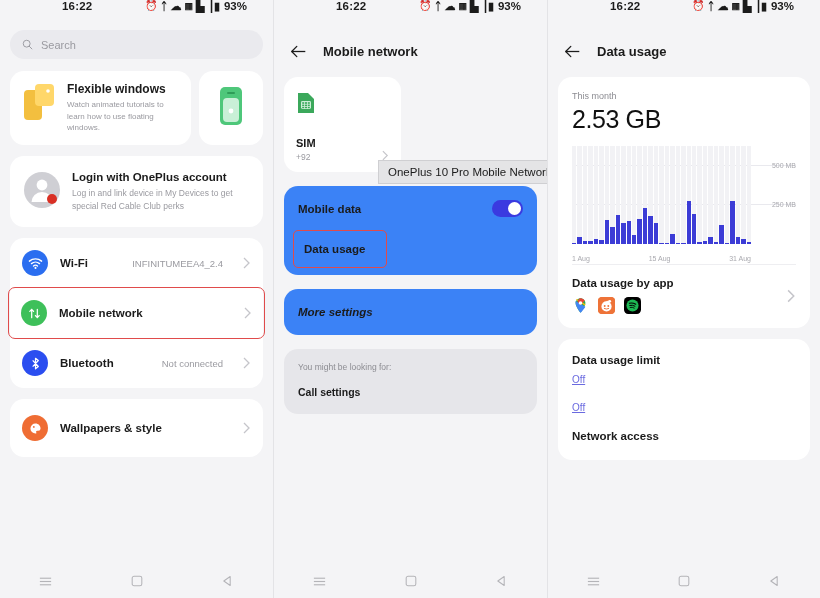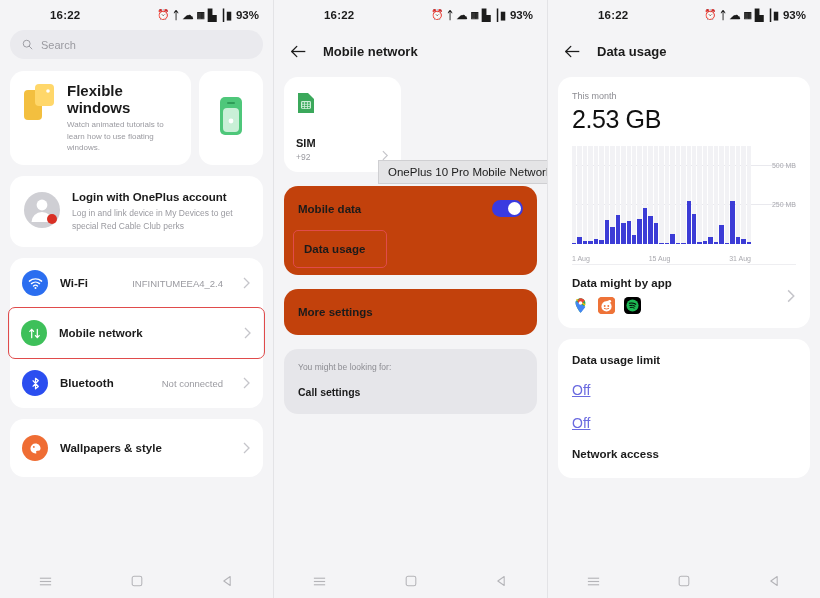--- a/index.html
+++ b/index.html
@@ -16,22 +16,22 @@
     background: #f4f4f6;
     overflow: hidden;
   }
   .screen.s1 { width: 273px; }
   .screen.s2 { width: 274px; border-left: 1px solid #e3e3e6; }
   .screen.s3 { width: 273px; border-left: 1px solid #e3e3e6; }
 
   
   .statusbar {
     height: 30px;
-    display: flex; align-items: center;
-    padding: 0 14px;
+    display: flex; align-items: flex-start;
+    padding: 0 26px;
     font-size: 11.5px; font-weight: bold; color: #1b1b1b;
   }
   .sb-time { margin-left: 36px; letter-spacing: .2px; }
   .sb-icons {
     margin-left: auto; display: flex; align-items: center; gap: 3px;
     font-size: 10px; color: #1b1b1b;
   }
   .sb-icons .g { display: inline-block; line-height: 1; }
   .ico-alarm { font-size: 10px; }
   .ico-bt { font-size: 11px; }
@@ -45,21 +45,21 @@
     position: absolute; left: 0; right: 0; bottom: 0;
     height: 34px;
     display: flex; align-items: center; justify-content: space-around;
     background: #f4f4f6;
     color: #b4b4b8;
   }
   .navbar svg { display: block; }
 
   
   .card {
-    background: #c2410c;
+    background: #3b82f6;
     border-radius: 14px;
     margin: 0 10px 10px 10px;
   }
 
   
   .page-title {
     font-size: 30px; font-weight: normal; color: #111;
     padding: 22px 16px 14px 16px; letter-spacing: -0.3px;
   }
   .searchbar {
@@ -70,21 +70,21 @@
   .searchbar .sicon { color: #9a9aa0; font-size: 11px; display:flex; }
   .searchbar .stext { color: #9a9aa0; font-size: 11px; }
 
   .promo-row { display: flex; gap: 8px; padding: 0 10px 11px 10px; }
   .promo {
     background: #fff; border-radius: 14px; padding: 11px 12px;
     display: flex; gap: 11px; align-items: flex-start;
   }
   .promo.main { width: 200px; }
   .promo.side { width: 72px; justify-content: center; align-items: center; padding: 11px 0; }
-  .promo-title { font-size: 15px; font-weight: bold; color: #1b1b1b; margin-bottom: 3px; }
+  .promo-title { font-size: 12px; font-weight: bold; color: #1b1b1b; margin-bottom: 3px; }
   .promo-sub { font-size: 8px; color: #9a9aa0; line-height: 1.45; }
 
   .acct-card {
     background: #fff; border-radius: 14px; margin: 0 10px 11px 10px;
     padding: 15px 14px; display: flex; gap: 12px; align-items: center;
   }
   .acct-title { font-size: 11.5px; font-weight: bold; color: #1b1b1b; margin-bottom: 4px; }
   .acct-sub { font-size: 8.5px; color: #9a9aa0; line-height: 1.5; }
 
   .list-card { background: #fff; border-radius: 14px; margin: 0 10px 11px 10px; overflow: visible; }
@@ -187,21 +187,21 @@
   .byapp { display: flex; align-items: center; padding: 12px 0 14px 0; }
   .byapp .t { font-size: 11.5px; font-weight: bold; color: #1b1b1b; margin-bottom: 8px; }
   .appicons { display: flex; gap: 9px; align-items: center; }
   .appicon { width: 17px; height: 17px; border-radius: 4px; display:flex; align-items:center; justify-content:center; }
   .byapp .chev { margin-left: auto; color: #c5c5ca; font-size: 13px; display:flex; }
 
   .opt-card { background:#fff; border-radius: 14px; margin: 0 10px; padding: 15px 14px 18px 14px; }
   .opt { margin-bottom: 17px; }
   .opt:last-child { margin-bottom: 0; }
   .opt .t { font-size: 11.5px; font-weight: bold; color: #1b1b1b; }
-  .opt .v { font-size: 14px; color: #6a6ae0; margin-top: 16px; text-decoration: underline; }
+  .opt .v { font-size: 10px; color: #6a6ae0; margin-top: 8px; text-decoration: underline; }
 </style>
 </head>
 <body>
 
 <div class="screens">
 
   <div class="screen s1">
     <div class="statusbar">
       <span class="sb-time">16:22</span>
       <span class="sb-icons">
@@ -412,21 +412,21 @@
         <span class="toggle">
             <span class="knob"></span>
           </span>
       </div>
       <div class="row2 hl">
         <span class="label">Data usage</span>
       </div>
     </div>
 
     <div class="card" style="margin-top:14px;">
-      <div class="row2" style="padding:17px 14px;">
+      <div class="row2" style="padding:17px 14px;font-style:italic;">
         <span class="label">More settings</span>
       </div>
     </div>
 
     <div class="look-card" style="margin-top:14px;">
       <div class="hint">You might be looking for:</div>
       <div class="item">Call settings</div>
     </div>
 
     <div class="tooltip">OnePlus 10 Pro Mobile Network Menu</div>
@@ -596,21 +596,21 @@
             <span>1 Aug</span>
             <span>15 Aug</span>
             <span>31 Aug</span>
           </div>
       </div>
 
       <div class="divider"></div>
 
       <div class="byapp">
         <div>
-          <div class="t">Data might by app</div>
+          <div class="t">Data usage by app</div>
           <div class="appicons">
             <span class="appicon">
               <svg width="17" height="17" viewBox="0 0 18 18">
                   <path d="M9 1.2c-2.9 0-5.2 2.3-5.2 5.1 0 3.8 5.2 10.4 5.2 10.4s5.2-6.6 5.2-10.4c0-2.8-2.3-5.1-5.2-5.1z" fill="#34a853"></path>
                   <path d="M3.9 4.3 L14.1 10.3 C13.2 12.6 9 16.7 9 16.7 S3.8 10.1 3.8 6.3 c0-.7.04-1.35.1-2z" fill="#4285f4"></path>
                   <path d="M4.3 2.9 L13.6 9 l.6-1.3 -9.1-5.6z" fill="#fbbc04"></path>
                   <path d="M9 1.2c1.9 0 3.6 1 4.5 2.6 L9 8.6 6 4.9 C6.6 2.7 7.6 1.2 9 1.2z" fill="#ea4335"></path>
                   <circle cx="9" cy="6.3" r="1.9" fill="#fff"></circle>
                 </svg>
             </span>

